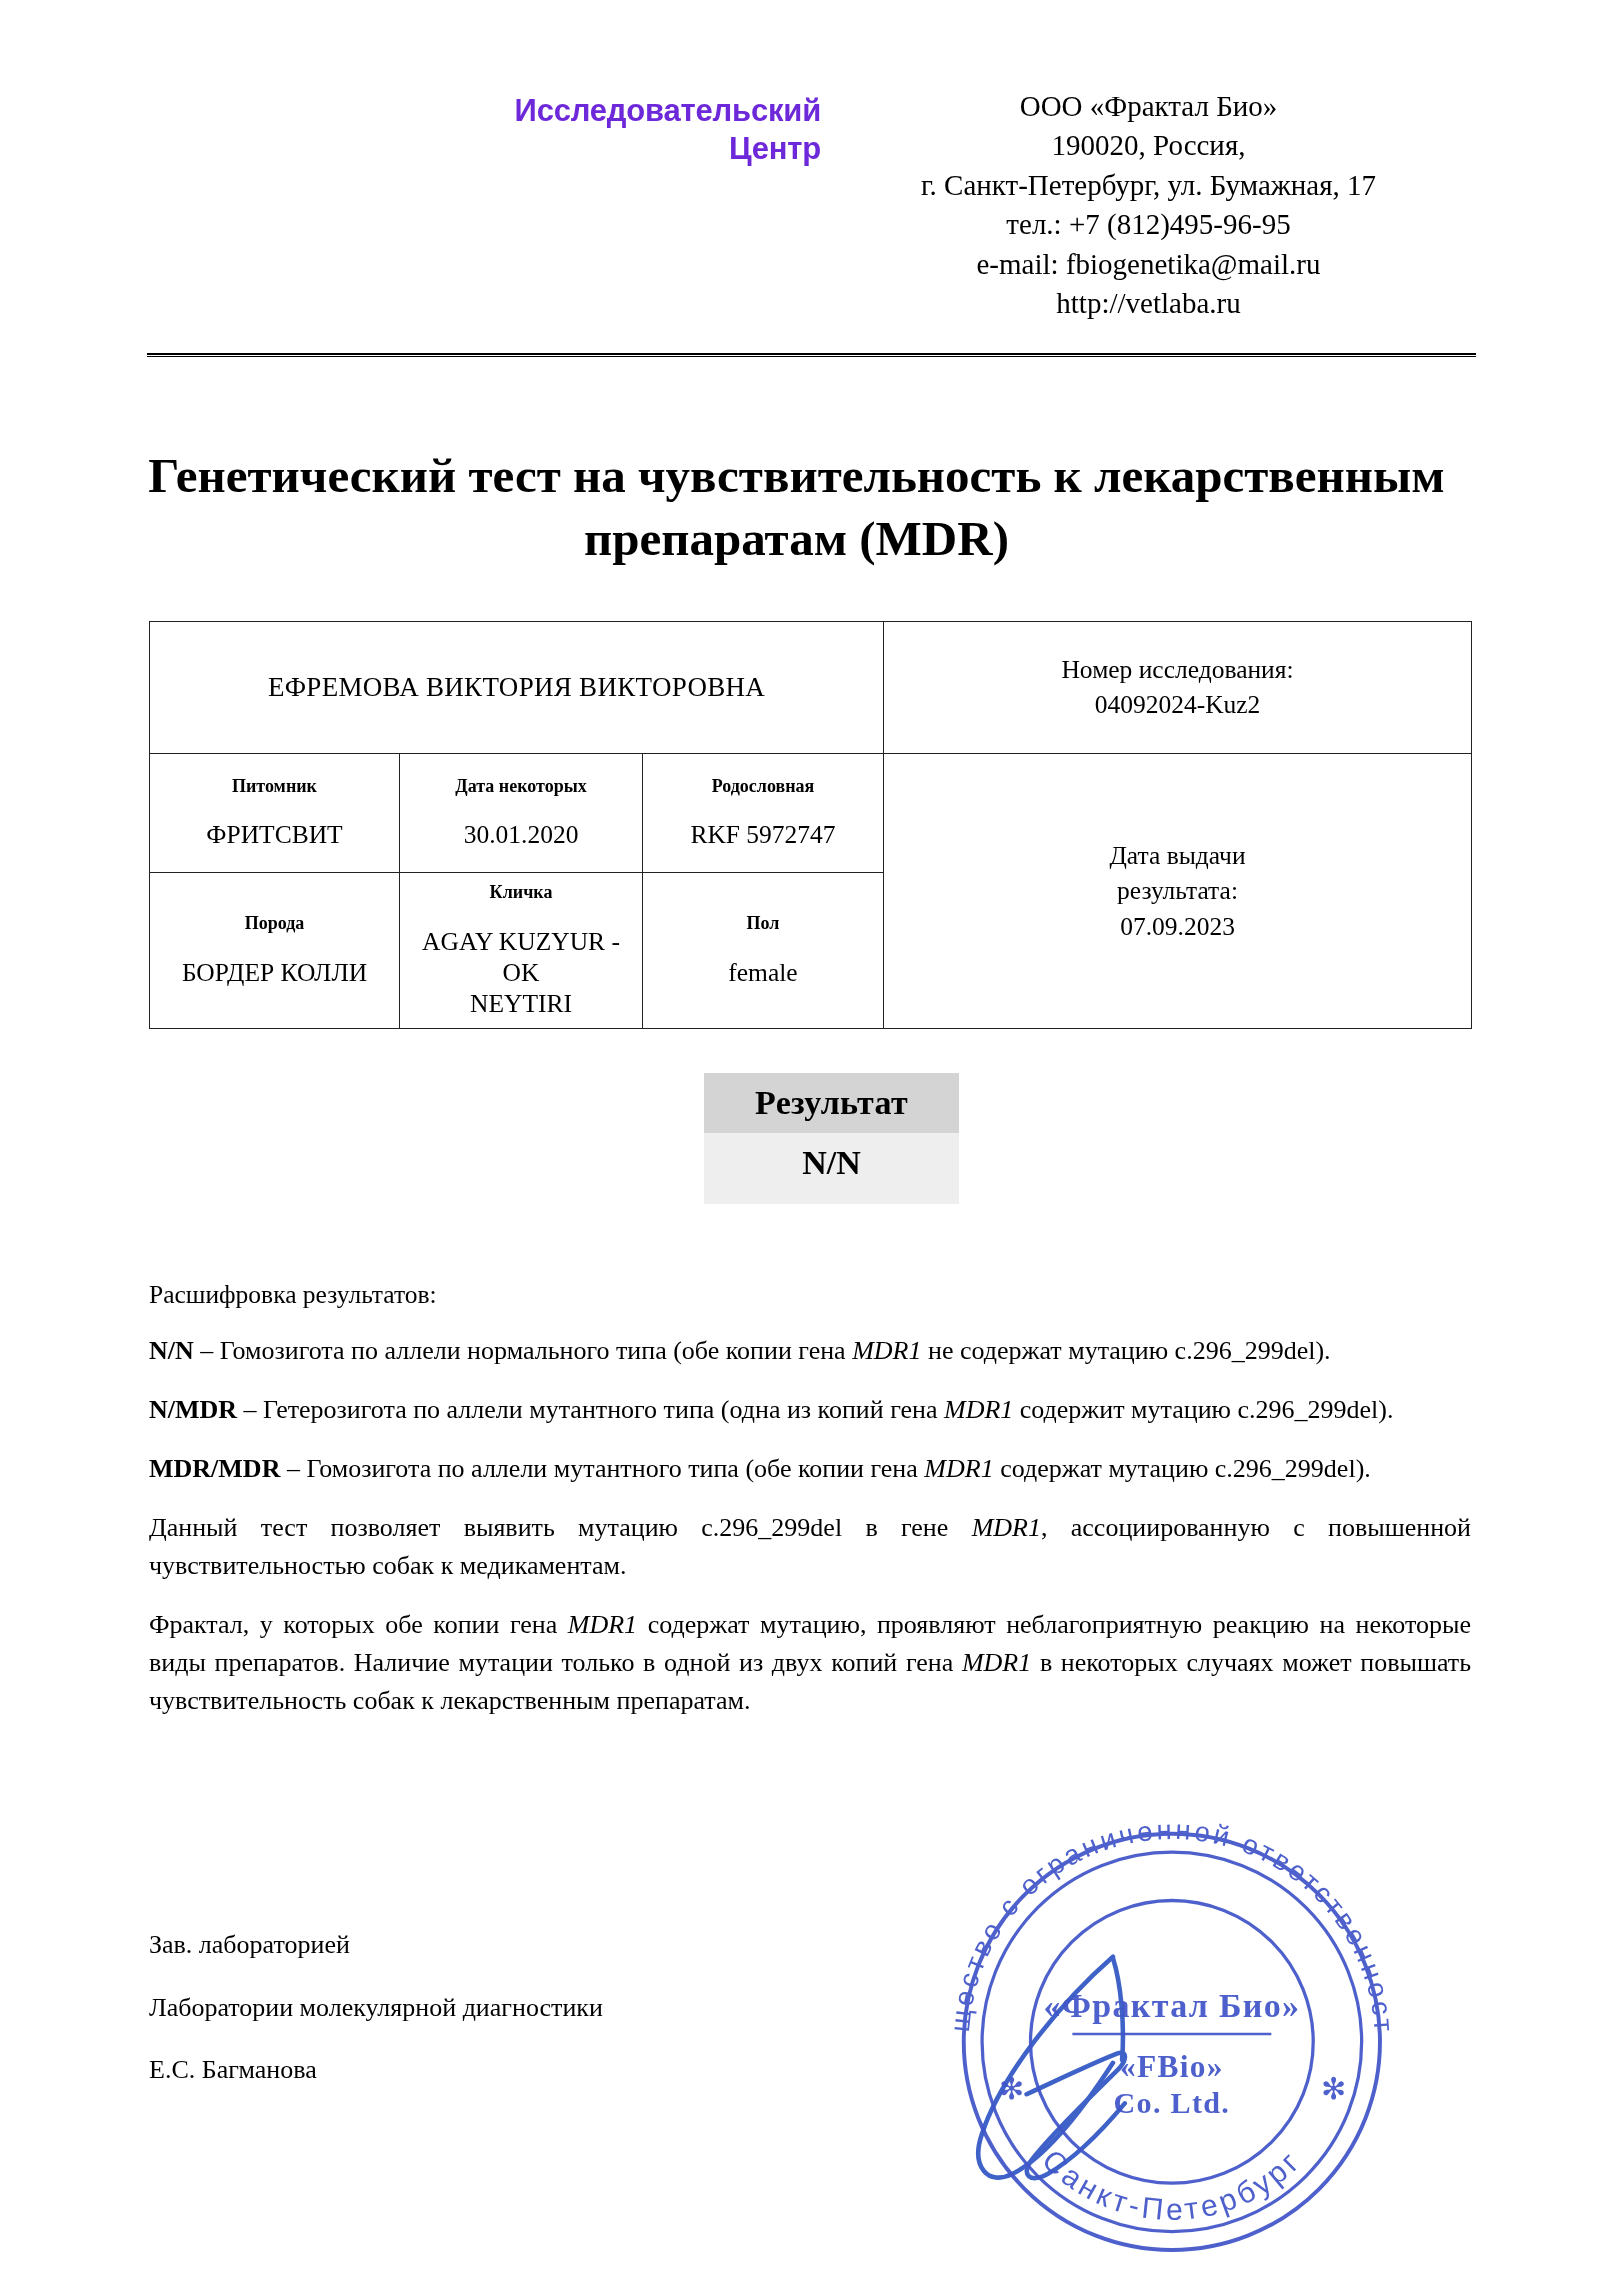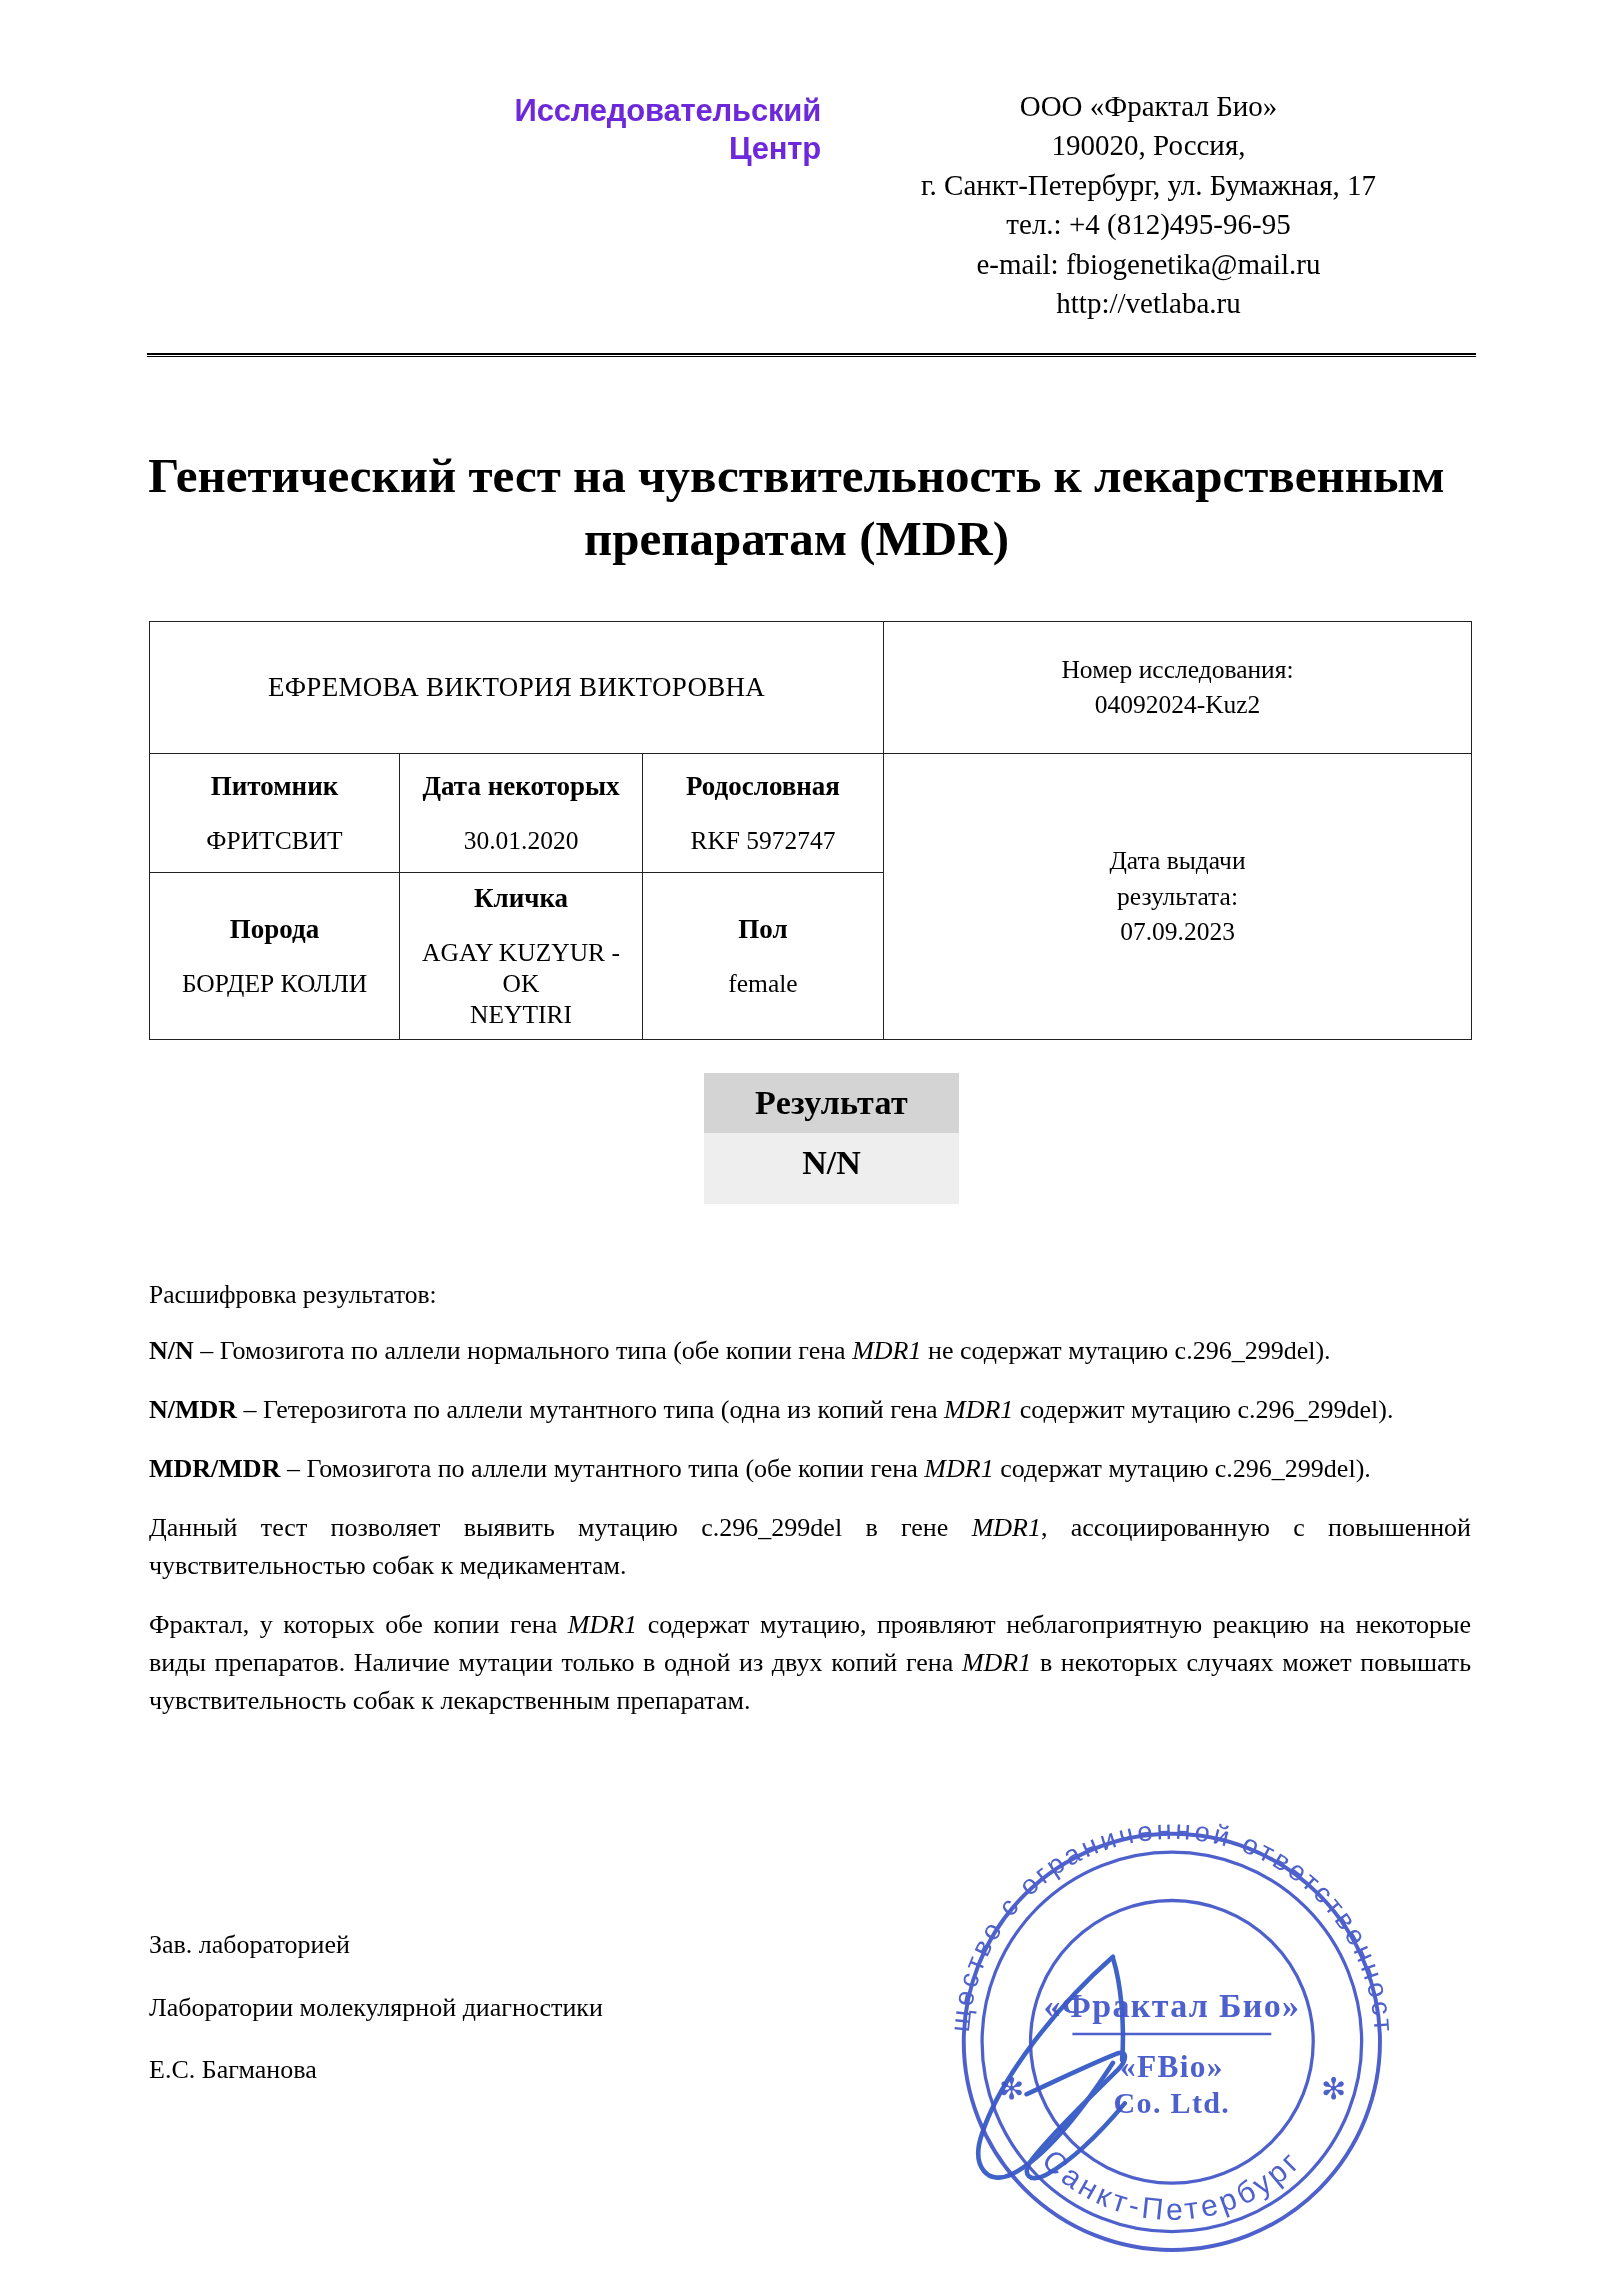--- a/index.html
+++ b/index.html
@@ -107,21 +107,21 @@
     text-align: center;
     padding: 0;
     font-size: 26px;
   }
   .cell-pad { padding: 9.2px 6.5px; }
   .row1-td { height: 131px; }
   .row2-td { height: 118px; }
   .row3-td { height: 131px; }
   .lbl {
     font-weight: bold;
-    font-size: 27px;
+    font-size: 18px;
     line-height: 1.2;
     margin-bottom: 22px;
   }
   .val {
     font-size: 25.5px;
     line-height: 1.22;
   }
   .name-cell { font-size: 27px; letter-spacing: 0.3px; }
   .rn-cell { font-size: 25.5px; line-height: 1.34; }
   .issue-cell { font-size: 25.5px; line-height: 1.4; }
@@ -208,21 +208,21 @@
         <div>Исследовательский</div>
         <div>Центр</div>
       </div>
 
     </div>
 
     <div class="header-right">
       <div>ООО «Фрактал Био»</div>
       <div>190020, Россия,</div>
       <div>г. Санкт-Петербург, ул. Бумажная, 17</div>
-      <div>тел.: +4 (812)495-96-95</div>
+      <div>тел.: +7 (812)495-96-95</div>
       <div>e-mail: fbiogenetika@mail.ru</div>
       <div>http://vetlaba.ru</div>
     </div>
   </div>
 
   <div class="hr-double"></div>
 
   <div class="doc-title">
     <div>Генетический тест на чувствительность к лекарственным</div>
     <div>препаратам (MDR)</div>

